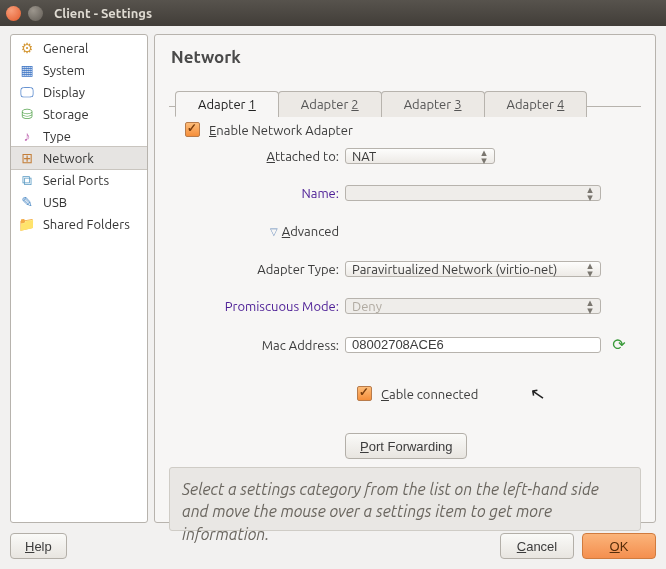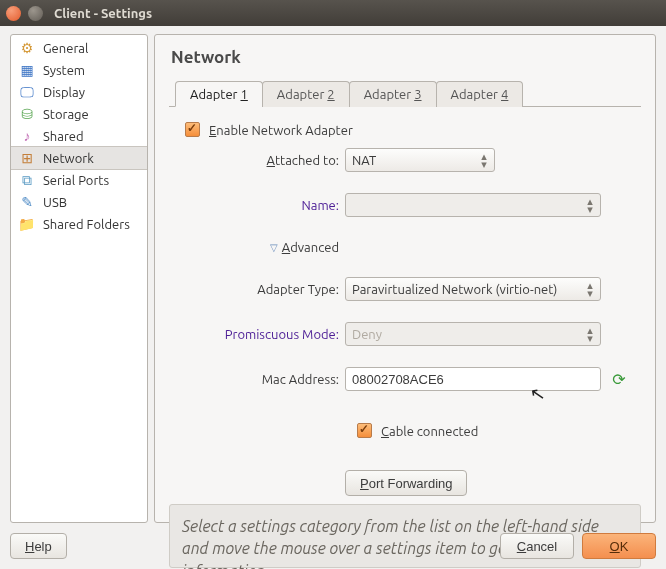--- a/index.html
+++ b/index.html
@@ -73,28 +73,28 @@
   }
   .page-title {
     font-size: 17px; font-weight: bold; color: #4a4a4a;
     margin: 2px 0 14px 2px;
   }
   .tabrow {
     display:flex; gap:0; border-bottom:1px solid #b7b3ad;
     padding-left: 6px;
   }
   .tab {
-    padding: 5px 14px;
+    padding: 5px 22px;
     border: 1px solid #b7b3ad;
     border-bottom: none;
     margin-right: -1px;
     background: #ece9e5;
     border-radius: 4px 4px 0 0;
     color: #555;
-    position: relative; top: 1px;
+    position: relative; top: 11px;
     cursor: default;
   }
   .tab.active {
     background: #f7f6f5;
     border-bottom: 1px solid #f7f6f5;
     color: #222;
   }
   .tab u { text-decoration: underline; }
   .form-area {
     padding: 12px 10px 4px 10px;
@@ -115,21 +115,21 @@
   }
   .grid {
     display:grid;
     grid-template-columns: 160px 1fr 24px;
     gap: 21px 6px;
     align-items: center;
   }
   .lbl { text-align:right; color:#3c3c3c; }
   .lbl.disabled { color:#4c1d95; }
   .sel, .inp {
-    height:24px; border:1px solid #b7b3ad; border-radius:3px;
+    height:16px; border:1px solid #b7b3ad; border-radius:3px;
     background:#fff; padding: 0 6px; font-size:13px; color:#3c3c3c;
     width:100%;
   }
   .sel {
     background: linear-gradient(#fdfdfc,#edeae6);
     display:flex;align-items:center;justify-content:space-between;
     padding-right:2px;
   }
   .sel.disabled { color:#b0aaa1; background:#efedea; }
   .spinner {
@@ -204,21 +204,21 @@
         <div class="side-item">
           <span class="side-icon" style="color:#3a73c4">🖵</span>
           <span>Display</span>
         </div>
         <div class="side-item">
           <span class="side-icon" style="color:#5aa653">⛁</span>
           <span>Storage</span>
         </div>
         <div class="side-item">
           <span class="side-icon" style="color:#c06ab4">♪</span>
-          <span>Shared</span>
+          <span>Type</span>
         </div>
         <div class="side-item selected">
           <span class="side-icon" style="color:#c47f3a">⊞</span>
           <span>Network</span>
         </div>
         <div class="side-item">
           <span class="side-icon" style="color:#5b9bc4">⧉</span>
           <span>Serial Ports</span>
         </div>
         <div class="side-item">

